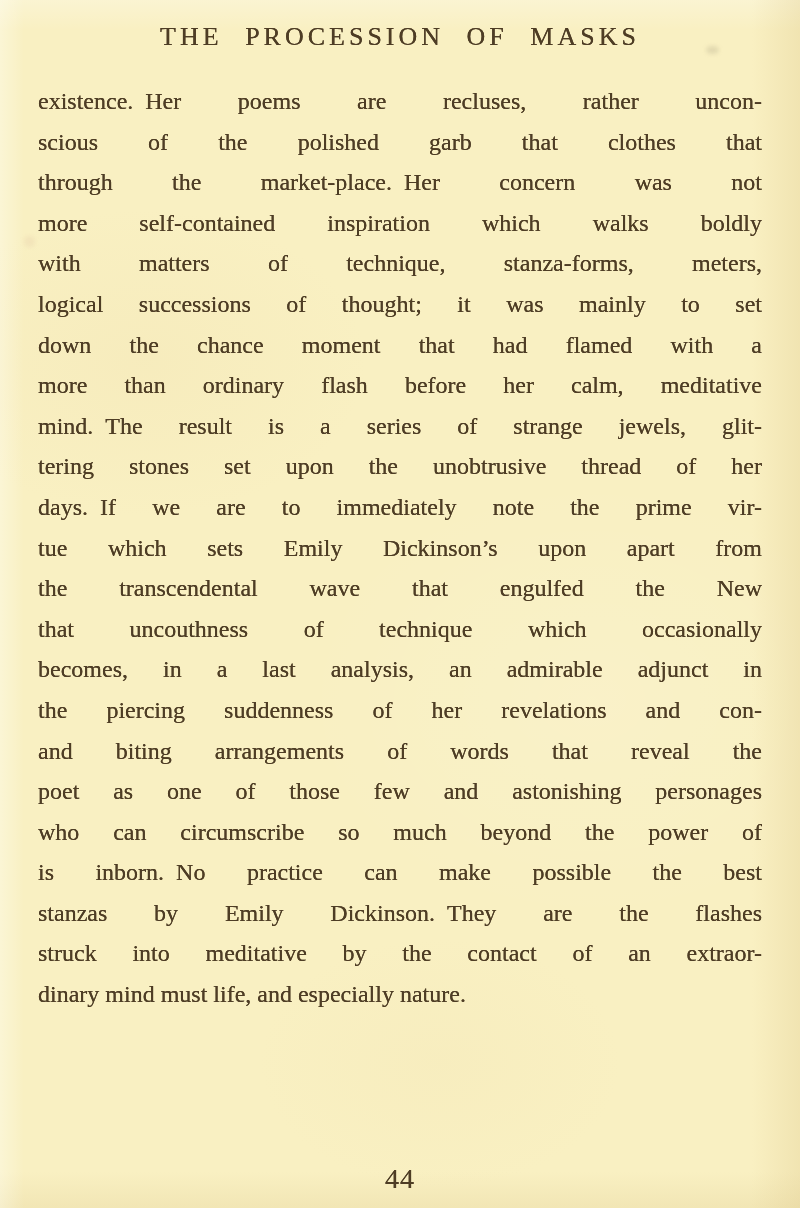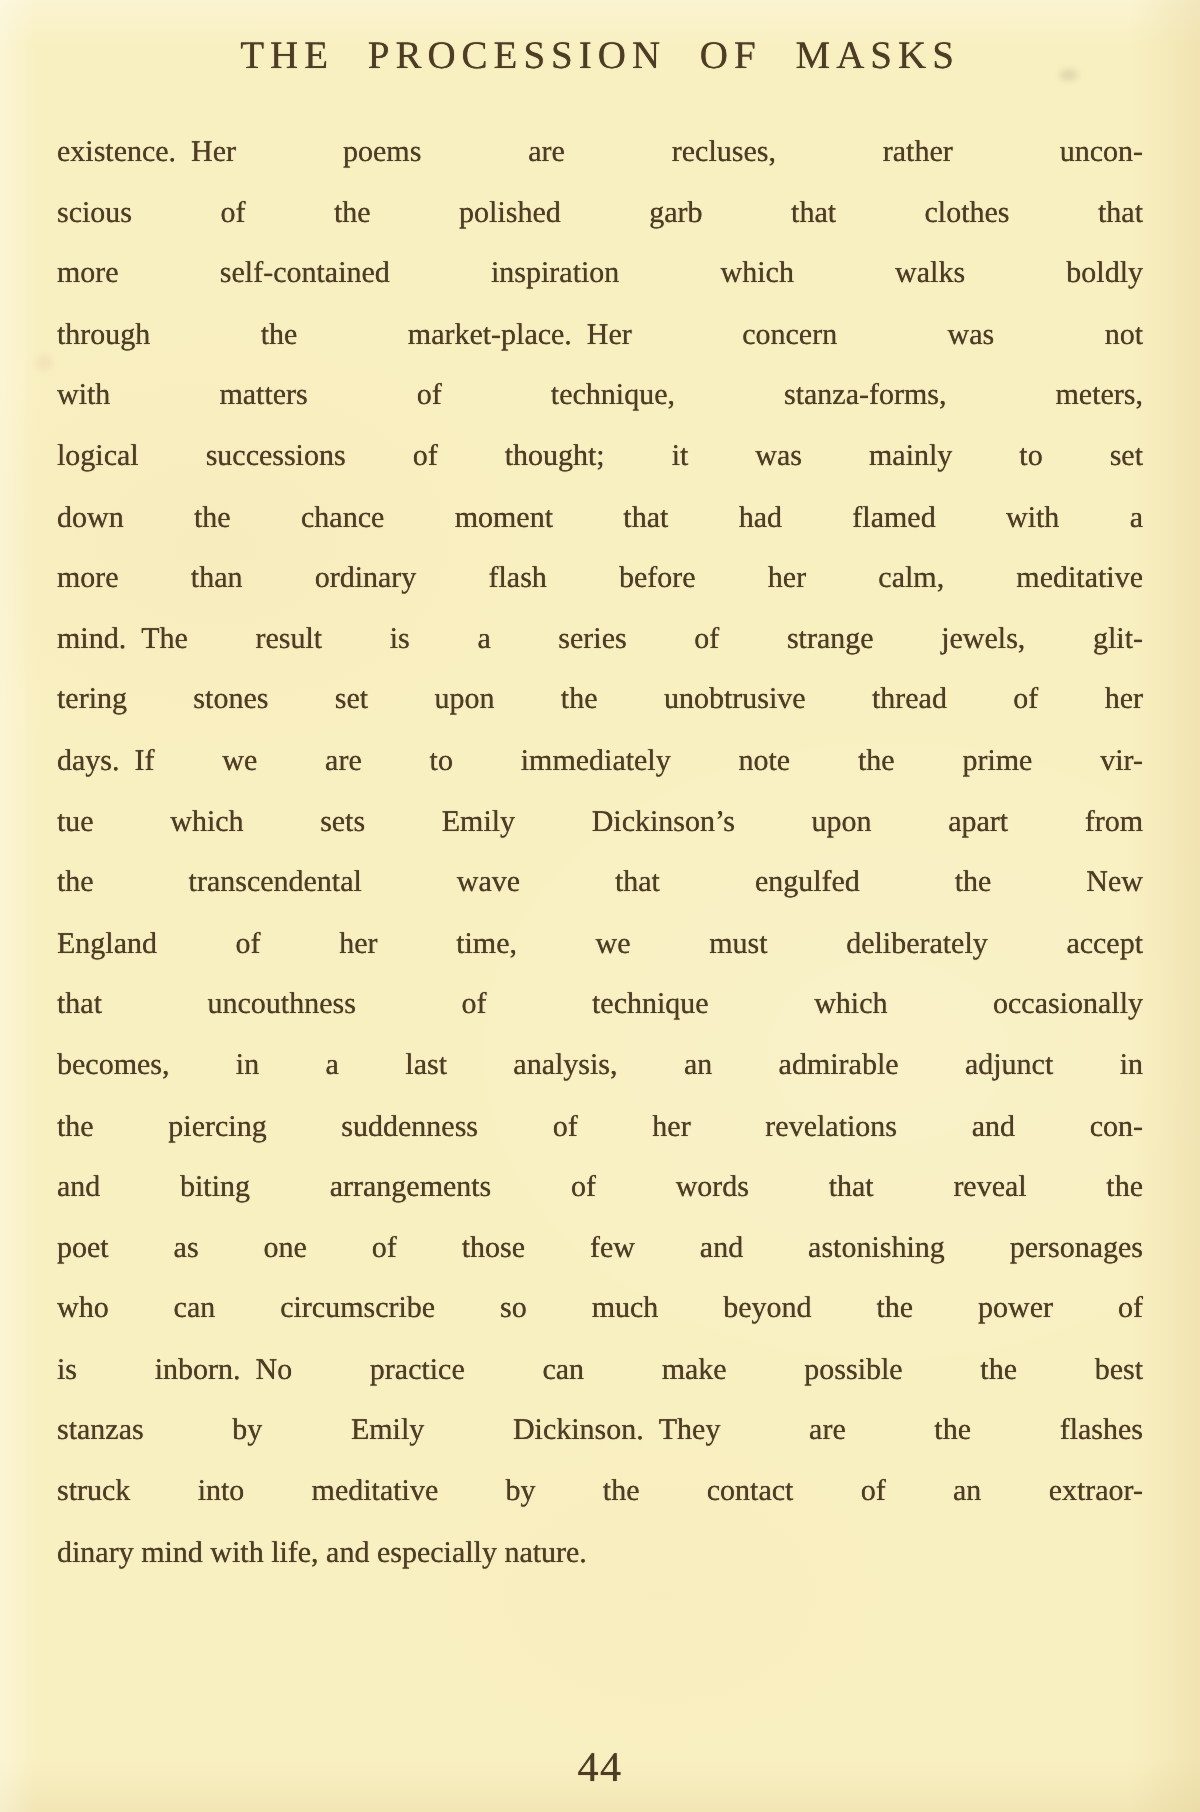--- a/index.html
+++ b/index.html
@@ -32,21 +32,21 @@
     line-height: 30px;
     letter-spacing: 4px;
     word-spacing: 12px;
     text-shadow: 0 0 0.5px currentColor;
   }
   .body-text {
     position: absolute;
     top: 81px;
     left: 38px;
     width: 724px;
-    font-size: 20px;
+    font-size: 24px;
     line-height: 40.6px;
     text-shadow: 0 0 0.5px currentColor;
   }
   .line {
     height: 40.6px;
     text-align: justify;
     text-align-last: justify;
   }
   .line.last {
     text-align-last: left;
@@ -81,41 +81,40 @@
 </style>
 </head>
 <body>
 
 <div class="page">
   <div class="running-head">THE PROCESSION OF MASKS</div>
 
   <div class="body-text">
       <div class="line">existence. Her poems are recluses, rather uncon-</div>
       <div class="line">scious of the polished garb that clothes that</div>
+      <div class="line">through the market-place. Her concern was not</div>
       <div class="line">more self-contained inspiration which walks boldly</div>
-      <div class="line">through the market-place. Her concern was not</div>
       <div class="line">with matters of technique, stanza-forms, meters,</div>
       <div class="line">logical successions of thought; it was mainly to set</div>
       <div class="line">down the chance moment that had flamed with a</div>
       <div class="line">more than ordinary flash before her calm, meditative</div>
       <div class="line">mind. The result is a series of strange jewels, glit-</div>
       <div class="line">tering stones set upon the unobtrusive thread of her</div>
       <div class="line">days. If we are to immediately note the prime vir-</div>
       <div class="line">tue which sets Emily Dickinson’s upon apart from</div>
       <div class="line">the transcendental wave that engulfed the New</div>
-      <div class="line">England of her time, we must deliberately accept</div>
       <div class="line">that uncouthness of technique which occasionally</div>
       <div class="line">becomes, in a last analysis, an admirable adjunct in</div>
       <div class="line">the piercing suddenness of her revelations and con-</div>
       <div class="line">and biting arrangements of words that reveal the</div>
       <div class="line">poet as one of those few and astonishing personages</div>
       <div class="line">who can circumscribe so much beyond the power of</div>
       <div class="line">is inborn. No practice can make possible the best</div>
       <div class="line">stanzas by Emily Dickinson. They are the flashes</div>
       <div class="line">struck into meditative by the contact of an extraor-</div>
-      <div class="line last">dinary mind with life, and especially nature.</div>
+      <div class="line last">dinary mind must life, and especially nature.</div>
     </div>
 
   <div class="folio">44</div>
 
   <div class="smudge smudge-1"></div>
   <div class="smudge smudge-2"></div>
 </div>
 
 </body></html>

